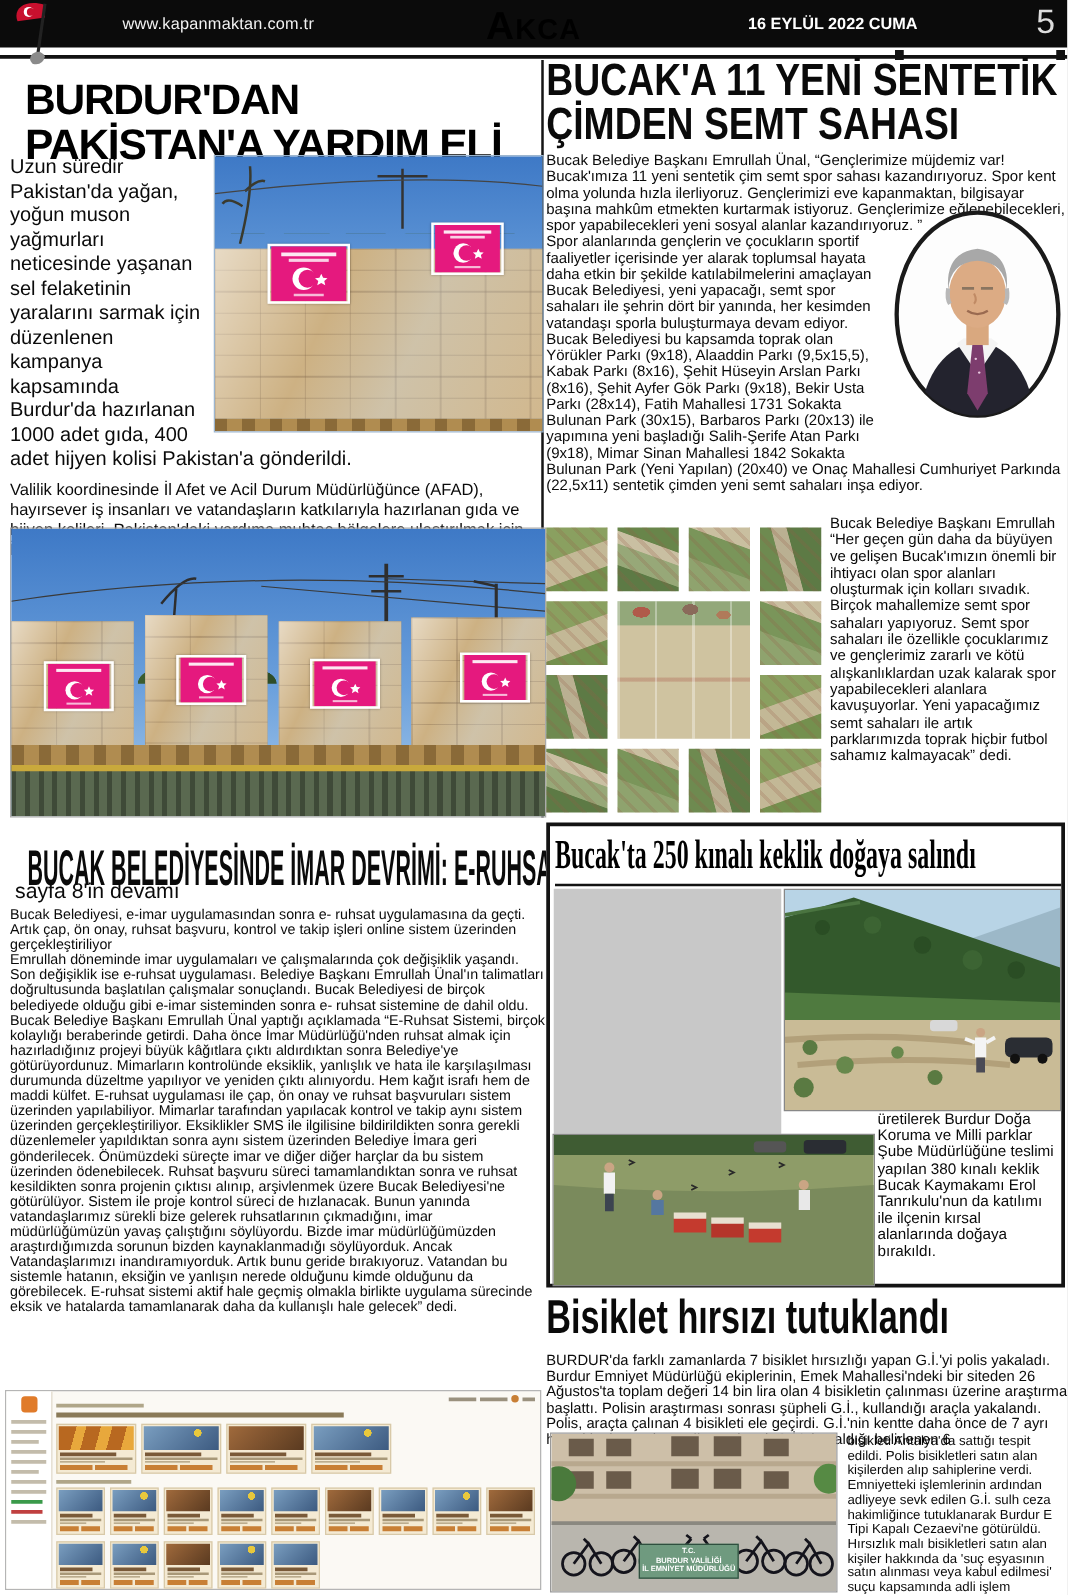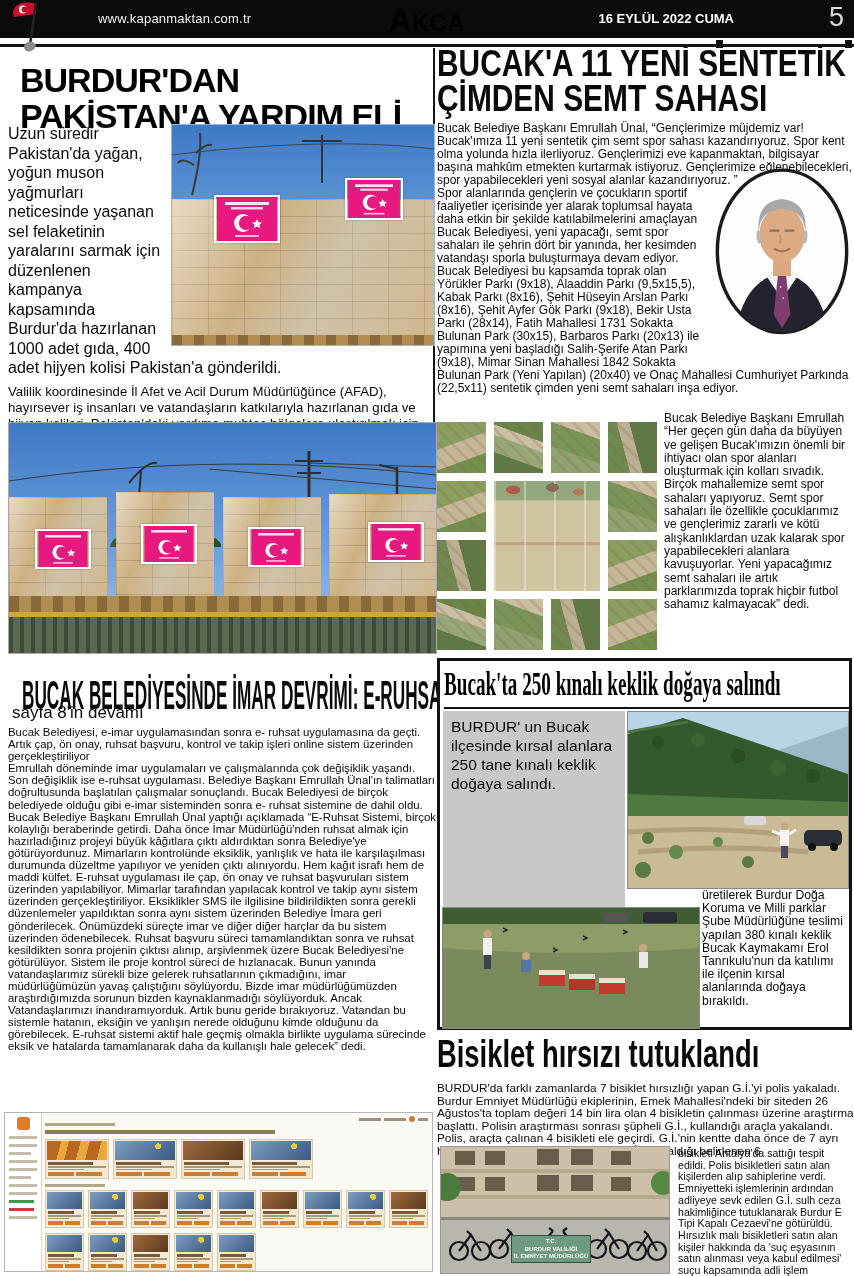--- a/index.html
+++ b/index.html
@@ -553,21 +553,20 @@
     <div class="pt"></div>
     <div class="pt"></div>
   </div>
   <div class="abs semt-quote">Bucak Belediye Başkanı Emrullah  “Her geçen gün daha da büyüyen ve gelişen Bucak'ımızın önemli bir ihtiyacı olan spor alanları oluşturmak için kolları sıvadık. Birçok mahallemize semt spor sahaları yapıyoruz. Semt spor sahaları ile özellikle çocuklarımız ve gençlerimiz zararlı ve kötü alışkanlıklardan uzak kalarak spor yapabilecekleri alanlara kavuşuyorlar. Yeni yapacağımız semt sahaları ile artık parklarımızda toprak hiçbir futbol sahamız kalmayacak” dedi.</div>
 
   <div class="abs keklik-box">
     <div class="keklik-title headline">
       <span>Bucak'ta 250 kınalı keklik doğaya salındı</span>
     </div>
     <div class="keklik-leadbox">
-      <p class="keklik-lead">BURDUR' un Bucak ilçesinde kırsal alanlara 250 tane kınalı keklik doğaya salındı.</p>
     </div>
     <div class="keklik-photo1">
       <svg viewBox="0 0 220 176" preserveAspectRatio="none">
         <rect width="220" height="60" fill="#b8d4e6"></rect>
         <polygon points="140,42 220,14 220,70 120,62" fill="#9cb8c8"></polygon>
         <path d="M0 22 L55 6 L120 28 L220 62 L220 92 L0 84 Z" fill="#33592c"></path>
         <path d="M0 20 q30 -6 60 -10" stroke="#4a7440" stroke-width="3" fill="none"></path>
         <circle cx="30" cy="30" r="6" fill="#2a4d24"></circle>
           <circle cx="70" cy="28" r="7" fill="#3c6433"></circle>
         <circle cx="110" cy="44" r="7" fill="#2a4d24"></circle>

